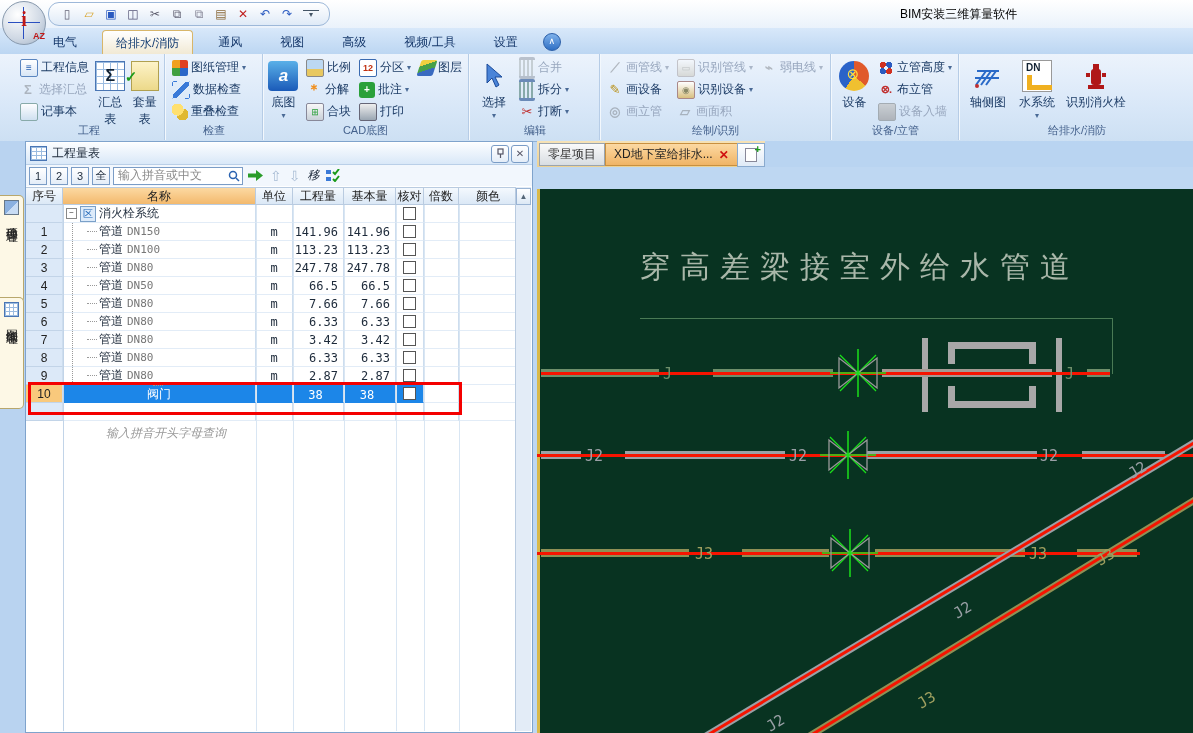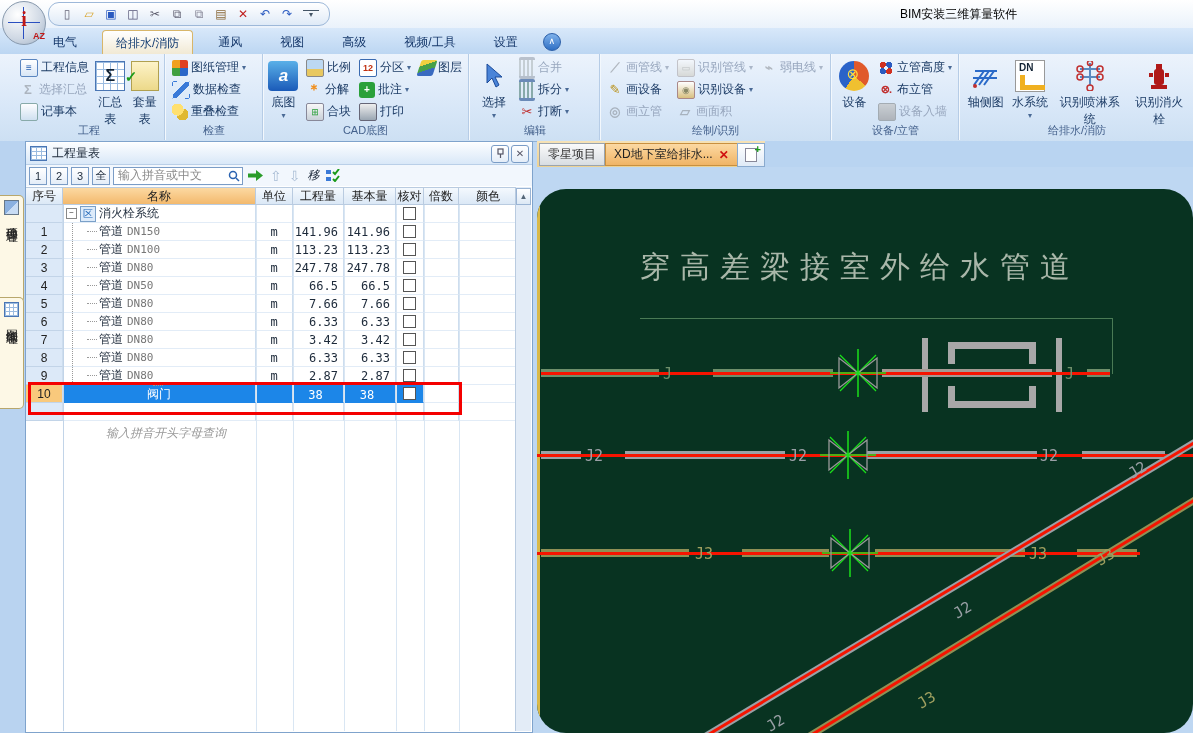--- a/index.html
+++ b/index.html
@@ -116,21 +116,21 @@
   .doctabs{position:absolute;left:0;top:0;width:656px;height:26px;background:#b9d4f1;}
   .doctan{position:absolute;left:0;top:0;width:228px;height:26px;background:linear-gradient(#f6e2b6,#ecd193);}
   .dtab{position:absolute;top:2px;height:23px;display:flex;align-items:center;gap:6px;padding:0 8px;font-size:12px;box-sizing:border-box;}
   .dtab.idle{background:linear-gradient(#fafafa,#d8dde2);border:1px solid #9aa4ae;color:#333;}
   .dtab.on{background:linear-gradient(#fcd9a2,#f0b466);border:1px solid #c89040;color:#222;}
   .xclose{color:#d01010;font-weight:bold;font-size:12px;}
   .newtab{position:absolute;top:2px;height:22px;width:26px;background:linear-gradient(#fff,#dfeaf7);border:1px solid #8aaace;display:flex;align-items:center;justify-content:center;}
   .npage{width:10px;height:12px;background:#fff;border:1px solid #889;position:relative;}
   .npage:after{content:"+";position:absolute;right:-5px;top:-6px;color:#1a9a1a;font-weight:bold;font-size:11px;}
   .cmdline{position:absolute;left:0;top:26px;width:656px;height:22px;background:#fff;border-bottom:1px solid #444;box-sizing:border-box;display:flex;align-items:center;padding-left:4px;font-size:12px;color:#111;}
-  .canvas{position:absolute;left:0;top:48px;width:656px;height:544px;background:#083321;overflow:hidden;border-radius:29px;}
+  .canvas{position:absolute;left:0;top:48px;width:656px;height:544px;background:#083321;overflow:hidden;}
   .ystrip{position:absolute;left:0;top:0;width:3px;height:544px;background:#d9b94a;}
   .cadtitle{position:absolute;left:103px;top:58px;font-family:"DejaVu Sans Mono",monospace;font-size:30px;letter-spacing:10px;color:#a9b7a9;font-weight:400;white-space:nowrap;}
   .boundL{position:absolute;left:103px;top:129px;width:472px;height:55px;border-top:1px solid #4a7a55;border-right:1px solid #4a7a55;}
   .seg{position:absolute;height:8px;}
   .redline{position:absolute;height:3px;background:#f61400;}
   .plabel{position:absolute;font-family:"DejaVu Sans Mono",monospace;font-size:15px;}
   .diag{position:absolute;height:7px;transform-origin:0 50%;}
   .diag .dred{position:absolute;left:0;top:2px;width:100%;height:3px;background:#f61400;}
   .dlabel{position:absolute;font-family:"DejaVu Sans Mono",monospace;font-size:15px;transform:rotate(-31deg);transform-origin:0 0;}
   .valve{position:absolute;width:56px;height:56px;transform:translate(-50%,-50%);}
@@ -403,34 +403,20 @@
               </svg>
           </span>
             <span>轴侧图</span>
           </div>
         <div class="bbtn" style="width:44px">
             <span class="bico">
               <span class="bigDN"></span>
             </span>
             <span>水系统</span>
             <span class="da">▾</span>
-          </div>
-        <div class="bbtn" style="width:80px">
-          <span class="bico">
-            <svg width="28" height="30" viewBox="0 0 28 30">
-                <path d="M14 2 L14 24 M4 8 L24 8 M4 16 L24 16" stroke="#5a8ac0" stroke-width="2"></path>
-                <circle cx="4" cy="8" r="3" fill="none" stroke="#c03030" stroke-width="1.5"></circle>
-                <circle cx="24" cy="8" r="3" fill="none" stroke="#c03030" stroke-width="1.5"></circle>
-                <circle cx="4" cy="16" r="3" fill="none" stroke="#c03030" stroke-width="1.5"></circle>
-                <circle cx="24" cy="16" r="3" fill="none" stroke="#c03030" stroke-width="1.5"></circle>
-                <circle cx="14" cy="27" r="3" fill="none" stroke="#c03030" stroke-width="1.5"></circle>
-                <circle cx="14" cy="2" r="2.5" fill="none" stroke="#c03030" stroke-width="1.5"></circle>
-              </svg>
-          </span>
-            <span>识别喷淋系统</span>
           </div>
         <div class="bbtn" style="width:66px">
           <span class="bico">
             <svg width="24" height="30" viewBox="0 0 24 30">
                 <rect x="7" y="8" width="10" height="16" rx="3" fill="#b01818"></rect>
                 <rect x="4" y="24" width="16" height="4" fill="#b01818"></rect>
                 <rect x="9" y="3" width="6" height="6" fill="#b01818"></rect>
                 <rect x="2" y="12" width="4" height="4" fill="#b01818"></rect>
                 <rect x="18" y="12" width="4" height="4" fill="#b01818"></rect>
               </svg>

